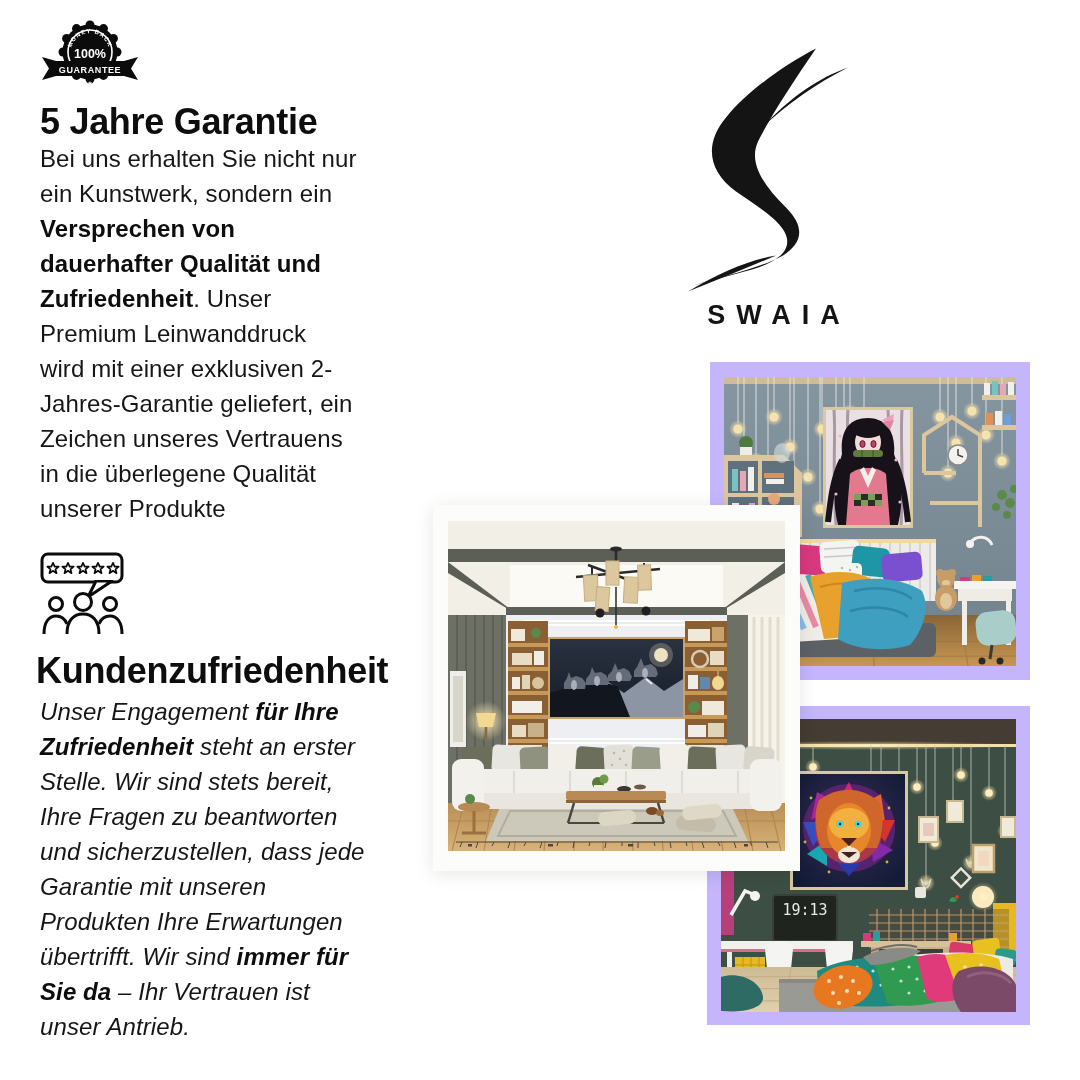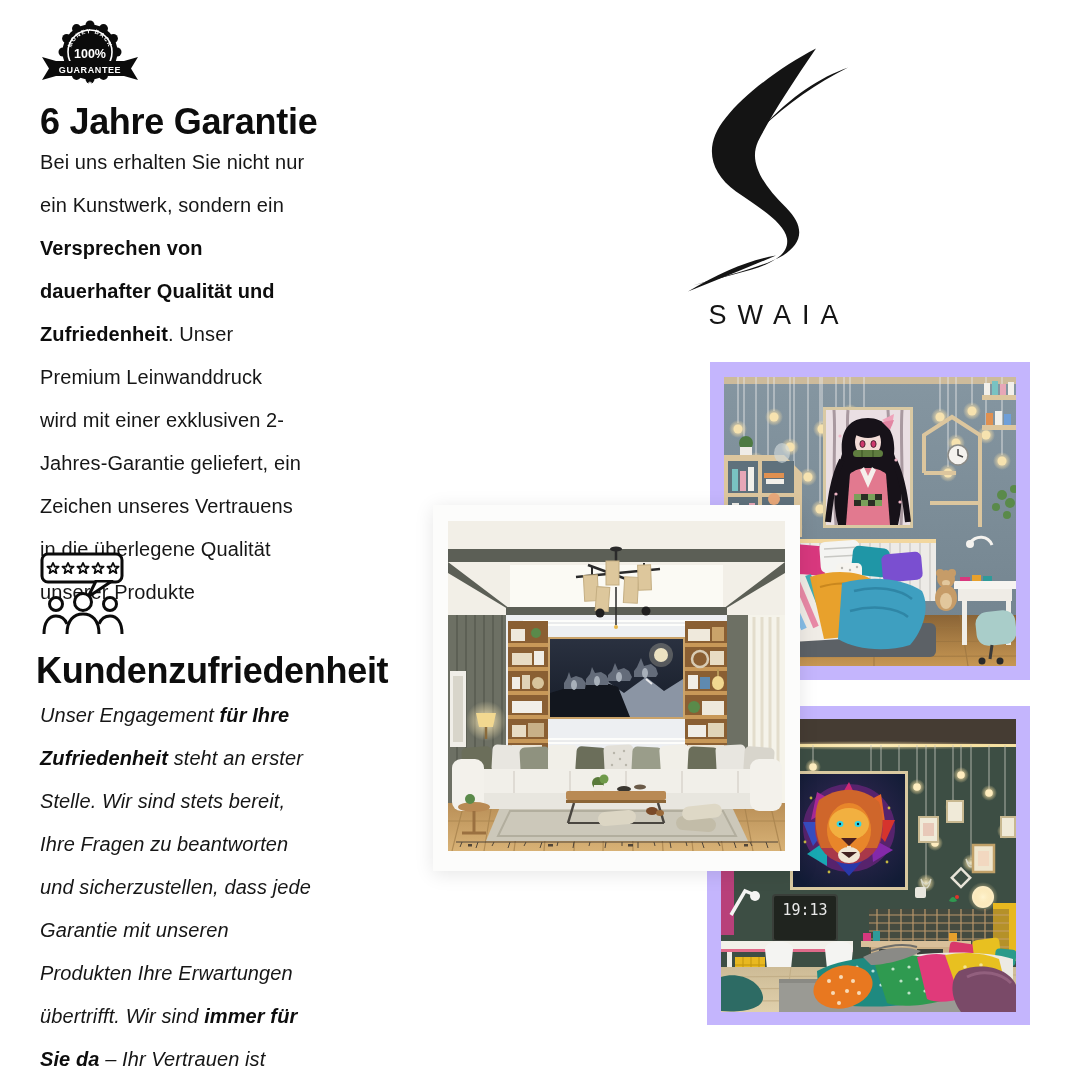--- a/index.html
+++ b/index.html
@@ -1,24 +1,24 @@
 <!DOCTYPE html>
 <html><head>
 <meta charset="utf-8">
 <style>
   html,body{margin:0;padding:0;background:#ffffff;}
   body{width:1080px;height:1080px;position:relative;overflow:hidden;
        font-family:"Liberation Sans","DejaVu Sans",sans-serif;color:#121212;}
   .abs{position:absolute;}
   
   .h1{font-size:36px;font-weight:800;letter-spacing:-0.3px;color:#0d0d0d;line-height:1.05;}
-  .body-text{font-size:20px;line-height:43px;color:#161616;white-space:pre-line;width:405px;letter-spacing:0.1px;}
+  .body-text{font-size:24px;line-height:35px;color:#161616;white-space:pre-line;width:405px;letter-spacing:0.1px;}
   .body-text b{font-weight:700;color:#0d0d0d;}
   
-  .logo-word{font-size:27px;font-weight:400;letter-spacing:11px;padding-left:11px;color:#141414;text-align:center;width:160px;}
+  .logo-word{font-size:27px;font-weight:700;letter-spacing:11px;padding-left:11px;color:#141414;text-align:center;width:160px;}
   
   .card-gray{background:#c4b5fd;}
   .card-white{background:#fcfcfb;box-shadow:0 3px 18px rgba(0,0,0,0.10);}
   svg{display:block;}
   .photo{position:absolute;}
 </style>
 </head>
 <body>
 
 <div class="abs" style="left:40px;top:16px;width:100px;height:80px;">
@@ -49,21 +49,21 @@
     <g fill="#0b0b0b">
       <polygon points="16,45 2,41 9,52.5 2,64 16,60"></polygon>
       <polygon points="84,45 98,41 91,52.5 98,64 84,60"></polygon>
       <rect x="14" y="45" width="72" height="15"></rect>
     </g>
     <text x="50" y="56.5" text-anchor="middle" font-size="9" font-weight="bold" fill="#ffffff" letter-spacing="0.6">GUARANTEE</text>
     <text x="50" y="69" text-anchor="middle" font-size="5.5" fill="#ffffff">★ ★ ★</text>
   </svg>
 </div>
 
-<div class="abs h1" style="left:40px;top:103px;">6 Jahre Garantie</div>
+<div class="abs h1" style="left:40px;top:103px;">5 Jahre Garantie</div>
 <div class="abs body-text" style="left:40px;top:141px;"><span>Bei uns erhalten Sie nicht nur
 ein Kunstwerk, sondern ein
 </span><b>Versprechen von
 dauerhafter Qualität und
 Zufriedenheit</b><span>. Unser
 Premium Leinwanddruck
 wird mit einer exklusiven 2-
 Jahres-Garantie geliefert, ein
 Zeichen unseres Vertrauens
 in die überlegene Qualität

